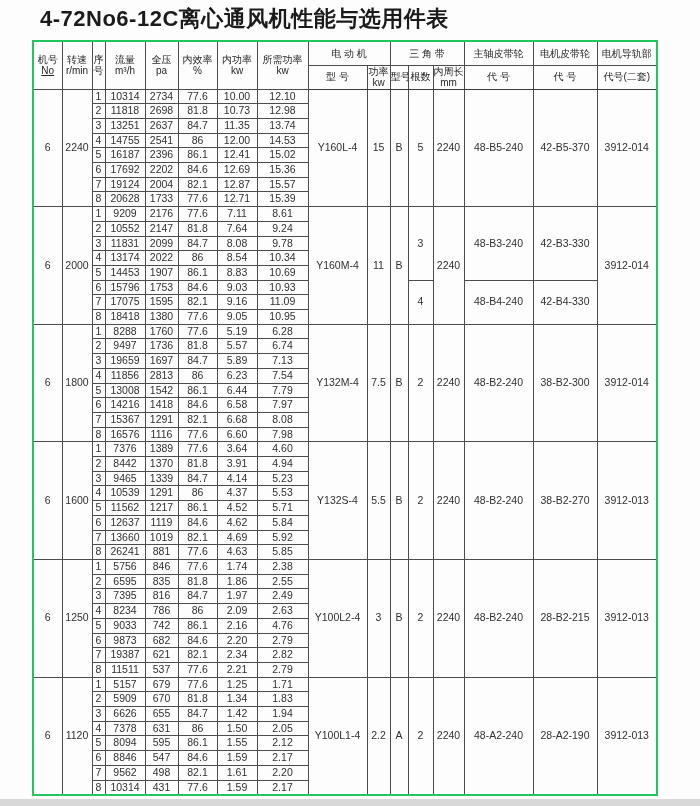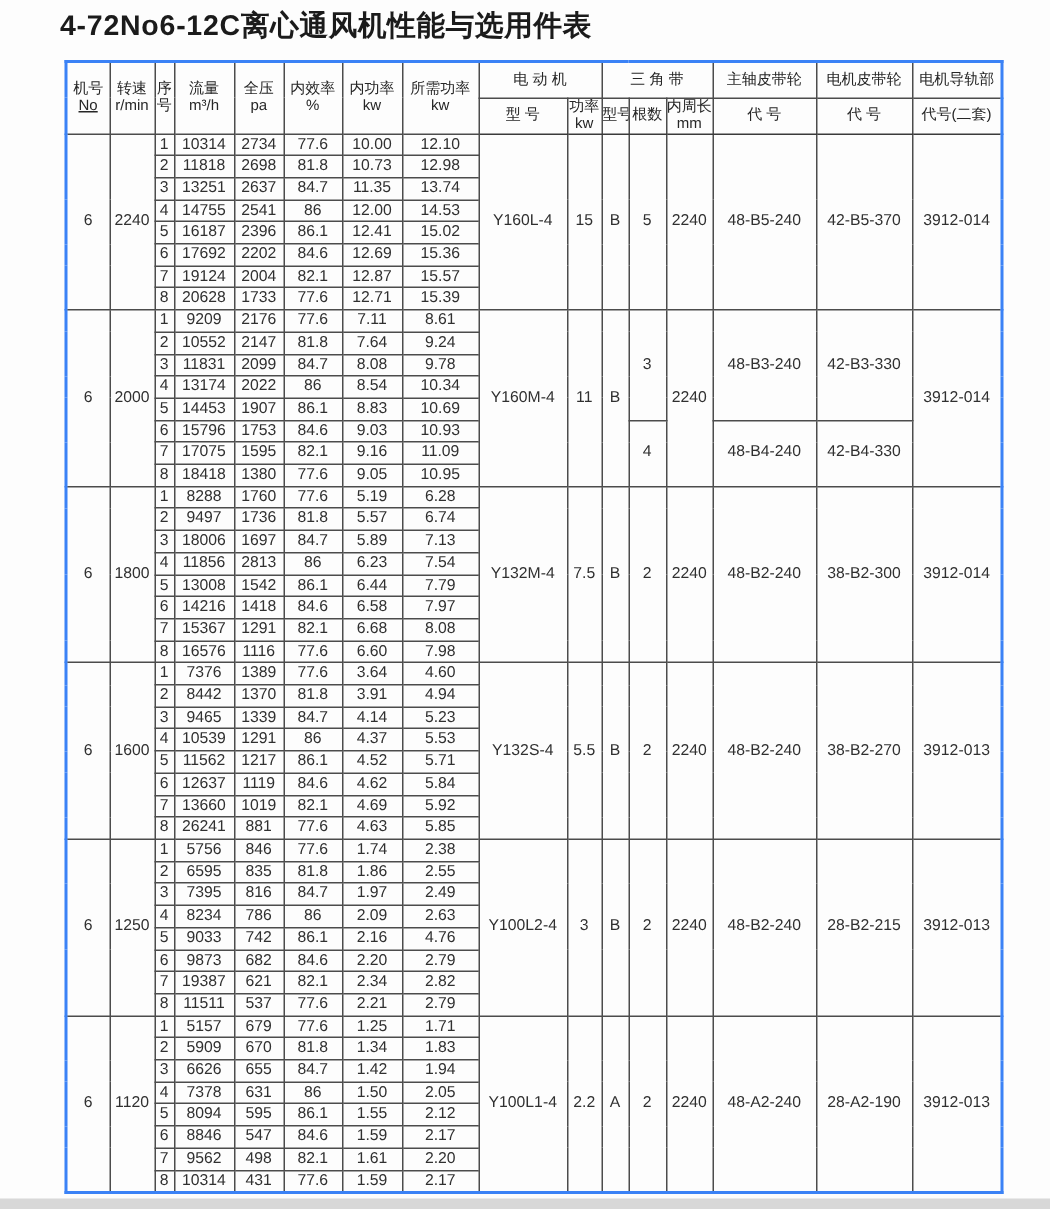--- a/index.html
+++ b/index.html
@@ -4,27 +4,27 @@
 <style>
   * { box-sizing: border-box; }
   body { margin: 0; background: #ffffff; }
   .page {
     position: relative; width: 700px; height: 806px;
     background: #fdfdfd; overflow: hidden;
     font-family: "Liberation Sans", sans-serif; color: #2e2e2e;
   }
   .title {
     position: absolute; left: 40px; top: 4px; margin: 0;
-    font-size: 19px; font-weight: bold; color: #1b1b1b; letter-spacing: .5px;
+    font-size: 22px; font-weight: bold; color: #1b1b1b; letter-spacing: .5px;
     white-space: nowrap;
   }
   table.fan-table {
-    position: absolute; left: 43px; top: 40px;
+    position: absolute; left: 32px; top: 40px;
     width: 624px; table-layout: fixed;
-    border-collapse: collapse; border: 2px solid #3b82f6;
+    border-collapse: collapse; border: 2px solid #22c55e;
   }
   th, td {
     border: 1px solid #4c4c4c; padding: 0;
     text-align: center; vertical-align: middle;
     font-weight: normal; overflow: hidden; white-space: nowrap;
   }
   thead th { font-size: 10px; line-height: 1.15; height: 24px; color: #262626; }
   thead .l { display: block; }
   .und { text-decoration: underline; }
   tbody td { font-size: 10.5px; height: 13.7px; line-height: 13.7px; color: #303030; }
@@ -290,21 +290,21 @@
         <tr>
           <td>2</td>
           <td>9497</td>
           <td>1736</td>
           <td>81.8</td>
           <td>5.57</td>
           <td>6.74</td>
         </tr>
         <tr>
           <td>3</td>
-          <td>18006</td>
+          <td>19659</td>
           <td>1697</td>
           <td>84.7</td>
           <td>5.89</td>
           <td>7.13</td>
         </tr>
         <tr>
           <td>4</td>
           <td>11856</td>
           <td>2813</td>
           <td>86</td>

